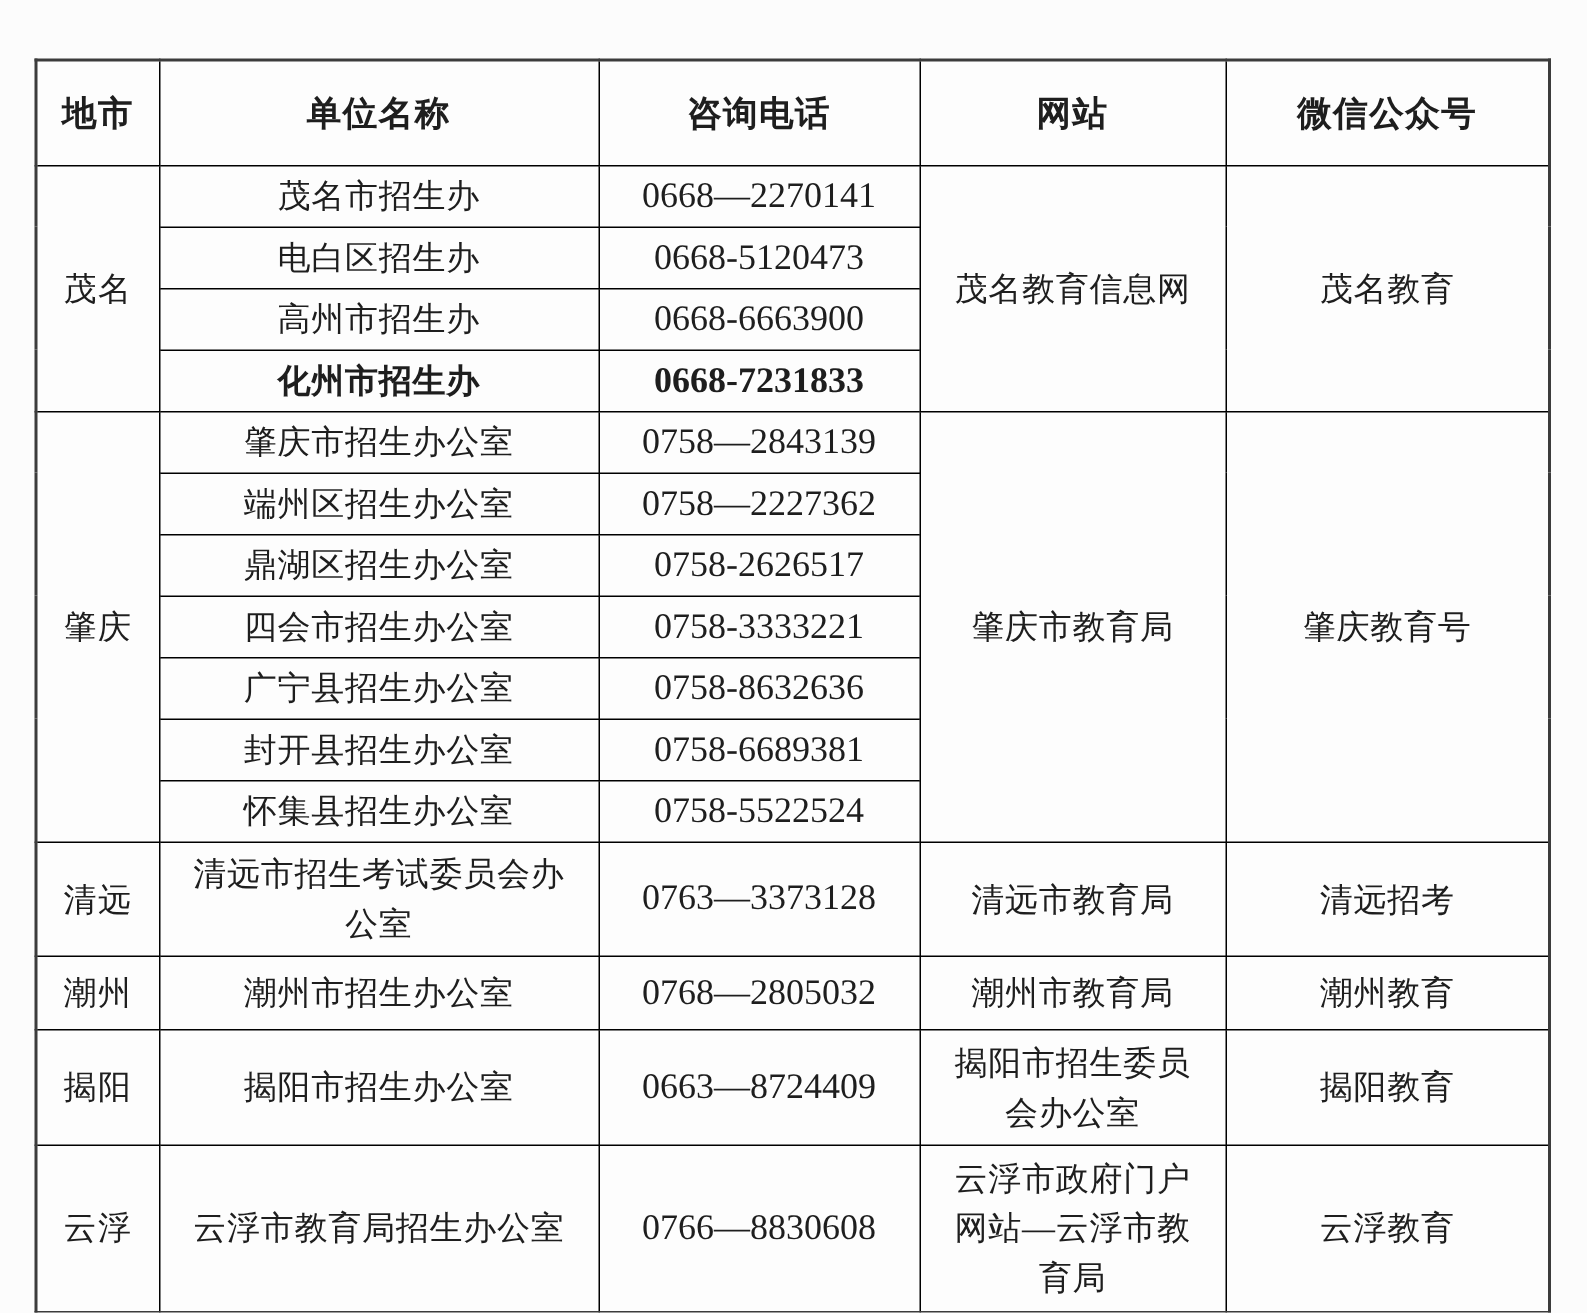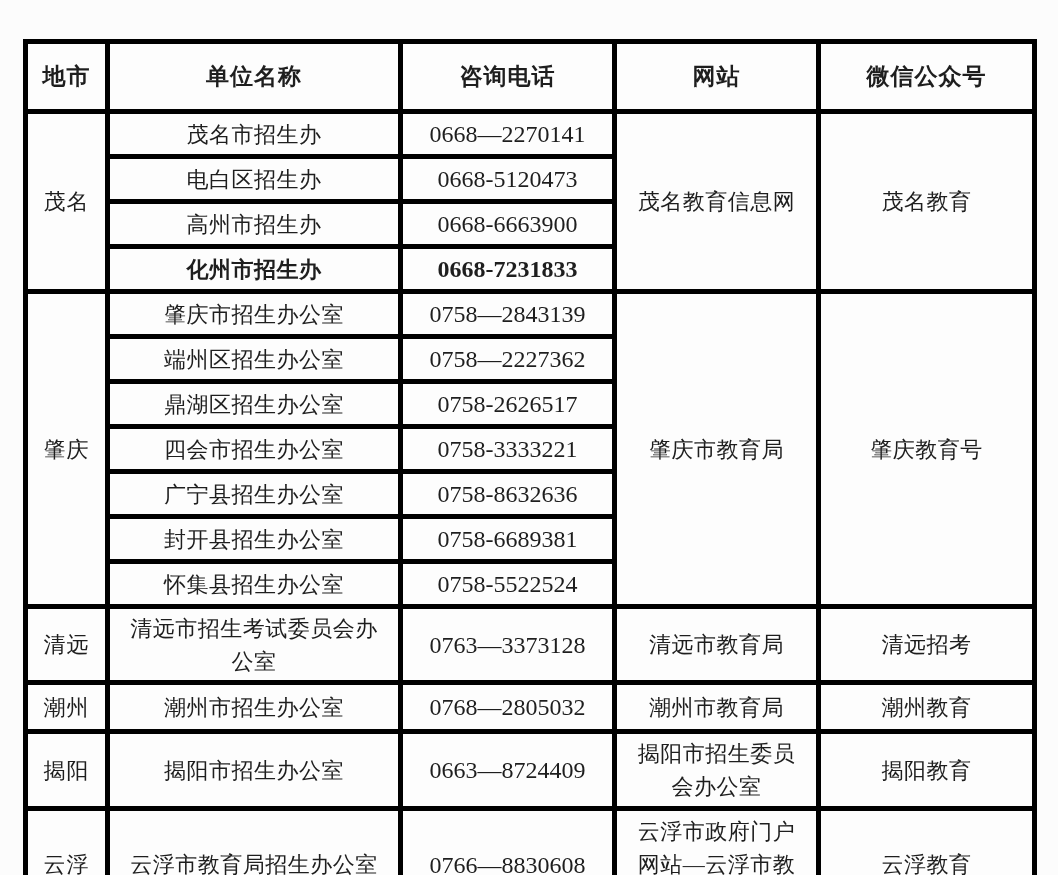--- a/index.html
+++ b/index.html
@@ -17,21 +17,21 @@
     left: 23px; top: 39px;
   }
   table.contact-table {
     border-collapse: collapse;
     table-layout: fixed;
     width: 1009px;
     background: #fdfdfd;
     border: 2px solid #3c3c3c;
   }
   th, td {
-    border: 5px solid #000000;
+    border: 1px solid #000000;
     text-align: center;
     vertical-align: middle;
     padding: 2px 14px;
     box-sizing: border-box;
     overflow: hidden;
   }
   th.column-header {
     font-size: 23px;
     font-weight: bold;
     letter-spacing: 1px;

